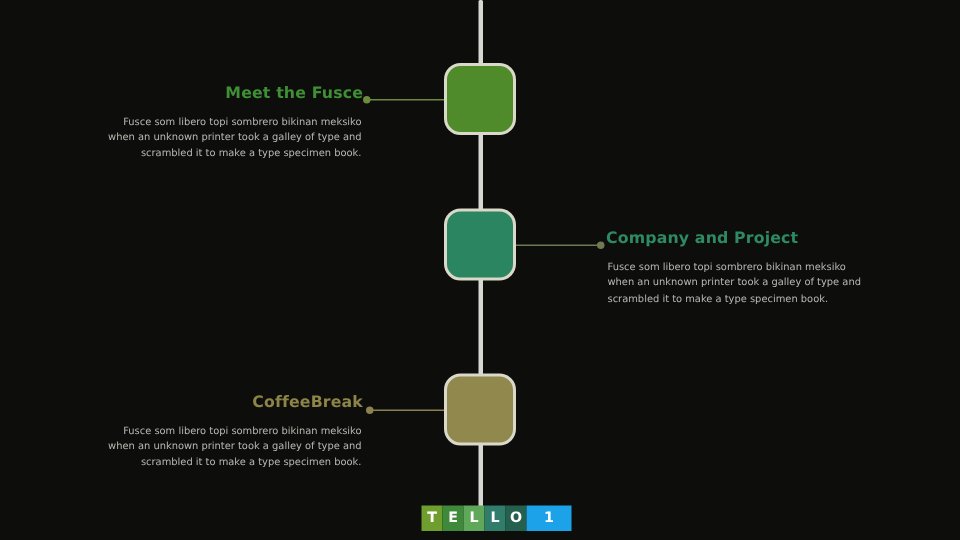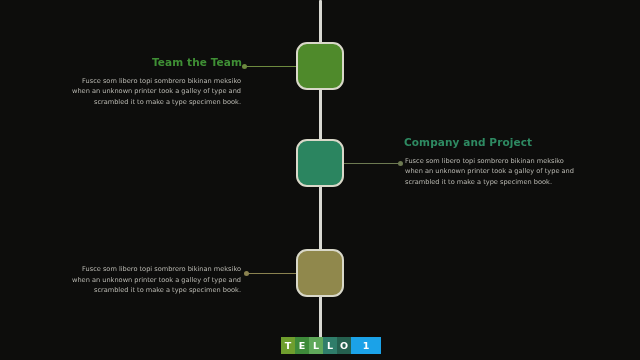--- a/index.html
+++ b/index.html
@@ -87,21 +87,21 @@
 
   
   .block {
     position: absolute;
     width: 180px;
   }
   .block.left  { text-align: right; left: 62px; }
   .block.right { text-align: left;  left: 404px; }
 
   .block.b1 { top: 57px;  }
-  .block.b2 { top: 137px; }
+  .block.b2 { top: 154px; }
   .block.b3 { top: 263px; }
 
   .block-title {
     font-size: 10.5px;
     font-weight: bold;
     letter-spacing: 0.1px;
     margin: 0 0 7px 0;
     line-height: 1.1;
   }
   .b1 .block-title { color: #3f8f35; }
@@ -149,21 +149,21 @@
   <div class="spine" style="background: rgb(216, 216, 210);"></div>
 
   <div class="node n1" style="background: rgb(79, 138, 43); border-color: rgb(217, 216, 201);"></div>
 
   <div class="connector to-left c1">
     <div class="line" style="background: rgb(109, 138, 63);"></div>
     <div class="dot" style="background: rgb(109, 138, 63);"></div>
   </div>
 
   <div class="block left b1">
-    <div class="block-title" style="color: rgb(63, 143, 53);">Team the Team</div>
+    <div class="block-title" style="color: rgb(63, 143, 53);">Meet the Fusce</div>
     <div class="block-body">Fusce som libero topi sombrero bikinan meksiko
 when an unknown printer took a galley of type and
 scrambled it to make a type specimen book.</div>
   </div>
 
   <div class="node n2" style="background: rgb(43, 133, 96); border-color: rgb(217, 216, 201);"></div>
 
   <div class="connector to-right c2">
     <div class="line" style="background: rgb(109, 122, 82);"></div>
     <div class="dot" style="background: rgb(109, 122, 82);"></div>
@@ -177,20 +177,21 @@
   </div>
 
   <div class="node n3" style="background: rgb(144, 136, 76); border-color: rgb(217, 216, 201);"></div>
 
   <div class="connector to-left c3">
     <div class="line" style="background: rgb(138, 130, 80);"></div>
     <div class="dot" style="background: rgb(138, 130, 80);"></div>
   </div>
 
   <div class="block left b3">
+    <div class="block-title" style="color: rgb(141, 132, 72);">CoffeeBreak</div>
     <div class="block-body">Fusce som libero topi sombrero bikinan meksiko
 when an unknown printer took a galley of type and
 scrambled it to make a type specimen book.</div>
   </div>
 
   <div class="badge" id="badge">
       <div class="tile" style="background: rgb(111, 158, 46);">T</div>
       <div class="tile" style="background: rgb(62, 138, 58);">E</div>
       <div class="tile" style="background: rgb(95, 168, 90);">L</div>
       <div class="tile" style="background: rgb(47, 125, 106);">L</div>

